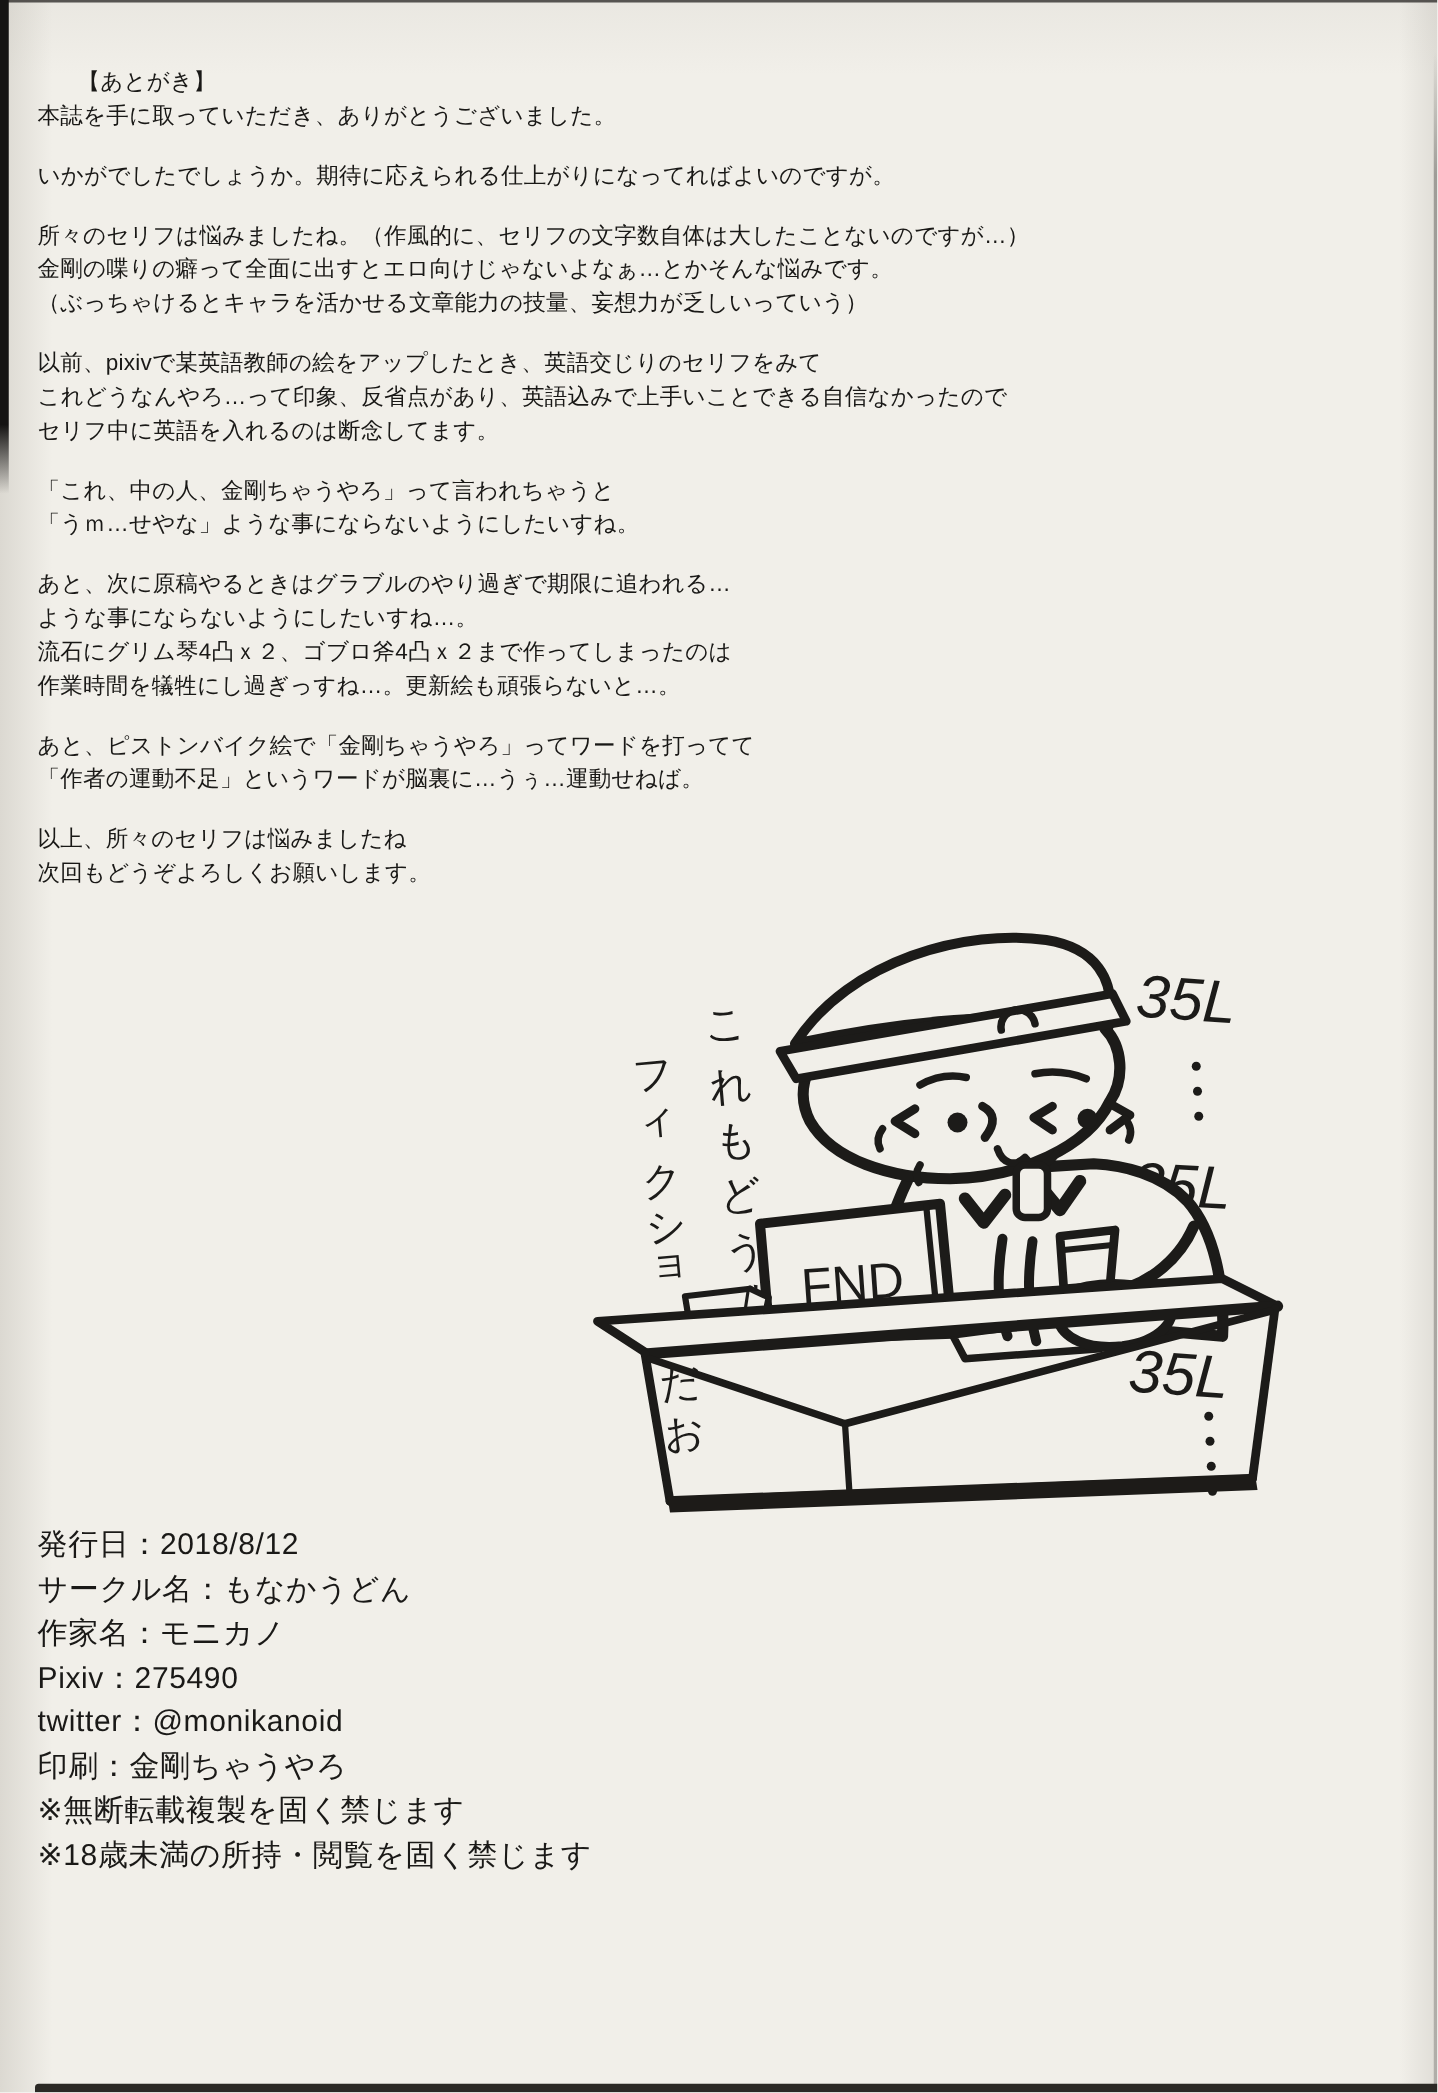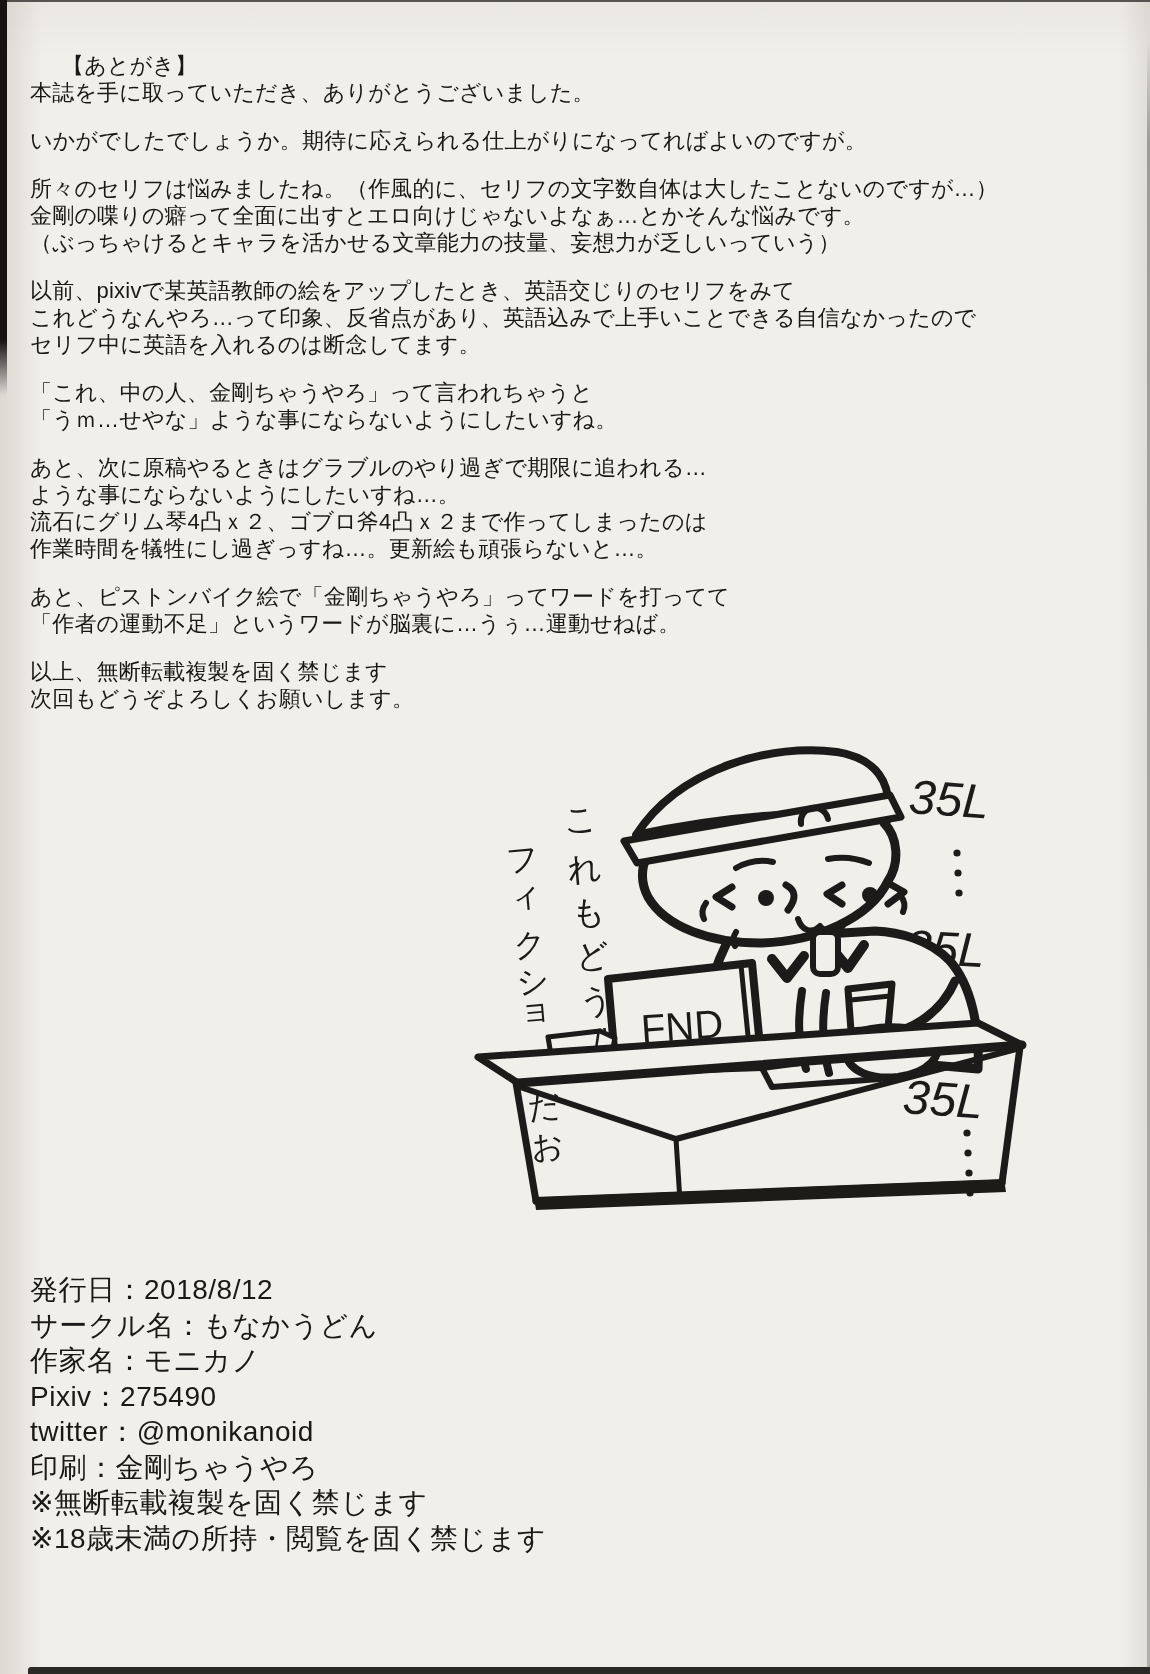--- a/index.html
+++ b/index.html
@@ -18,30 +18,30 @@
   
   .edge-top{position:absolute;left:0;top:0;width:1150px;height:2px;background:#3c3a37;opacity:.85;}
   .edge-left{position:absolute;left:0;top:0;width:7px;height:395px;
     background:linear-gradient(180deg,#151413 0%,#151413 86%,rgba(21,20,19,0) 100%);}
   .edge-right{position:absolute;right:0;top:42px;width:3px;height:1632px;
     background:linear-gradient(180deg,rgba(105,103,99,0) 0%,rgba(105,103,99,.55) 6%,rgba(105,103,99,.4) 100%);}
   .edge-bottom{position:absolute;left:28px;bottom:0;width:1122px;height:7px;background:#2b2925;border-radius:3px 0 0 0;}
 
   .afterword{
     position:absolute;left:30px;top:52px;width:1015px;
-    font-size:22px;line-height:27px;letter-spacing:.2px;
+    font-size:18px;line-height:27px;letter-spacing:.2px;
     color:#191816;
   }
   .para{margin:0 0 21px 0;}
   .line{white-space:nowrap;}
   .indent{padding-left:32px;}
 
   .colophon{
-    position:absolute;left:30px;top:1272px;
-    font-size:28px;line-height:35.5px;letter-spacing:.5px;
+    position:absolute;left:30px;top:1218px;
+    font-size:24px;line-height:35.5px;letter-spacing:.5px;
     color:#1a1917;
   }
 
   .doodle{position:absolute;left:430px;top:735px;width:620px;height:478px;}
   svg text{font-family:"Liberation Sans","DejaVu Sans",sans-serif;}
   .vtext{writing-mode:vertical-rl;text-orientation:upright;}
 </style>
 </head>
 <body>
 
@@ -78,21 +78,21 @@
       <div class="line">あと、次に原稿やるときはグラブルのやり過ぎで期限に追われる…</div>
       <div class="line">ような事にならないようにしたいすね…。</div>
       <div class="line">流石にグリム琴4凸ｘ２、ゴブロ斧4凸ｘ２まで作ってしまったのは</div>
       <div class="line">作業時間を犠牲にし過ぎっすね…。更新絵も頑張らないと…。</div>
     </div>
     <div class="para">
       <div class="line">あと、ピストンバイク絵で「金剛ちゃうやろ」ってワードを打ってて</div>
       <div class="line">「作者の運動不足」というワードが脳裏に…うぅ…運動せねば。</div>
     </div>
     <div class="para">
-      <div class="line">以上、無断転載複製を固く禁じます</div>
+      <div class="line">以上、所々のセリフは悩みましたね</div>
       <div class="line">次回もどうぞよろしくお願いします。</div>
     </div>
   </div>
 
   <svg class="doodle" viewBox="0 0 620 478" width="620" height="478">
 
     <text class="vtext" x="148" y="52" font-size="33" letter-spacing="6" fill="#1c1b19" transform="rotate(-5 148 52)">これもどうせ</text>
     <text class="vtext" x="90" y="92" font-size="32" letter-spacing="4" fill="#1c1b19" transform="rotate(-5 90 92)">フィクションだお</text>
 
     <g fill="#1c1b19">

